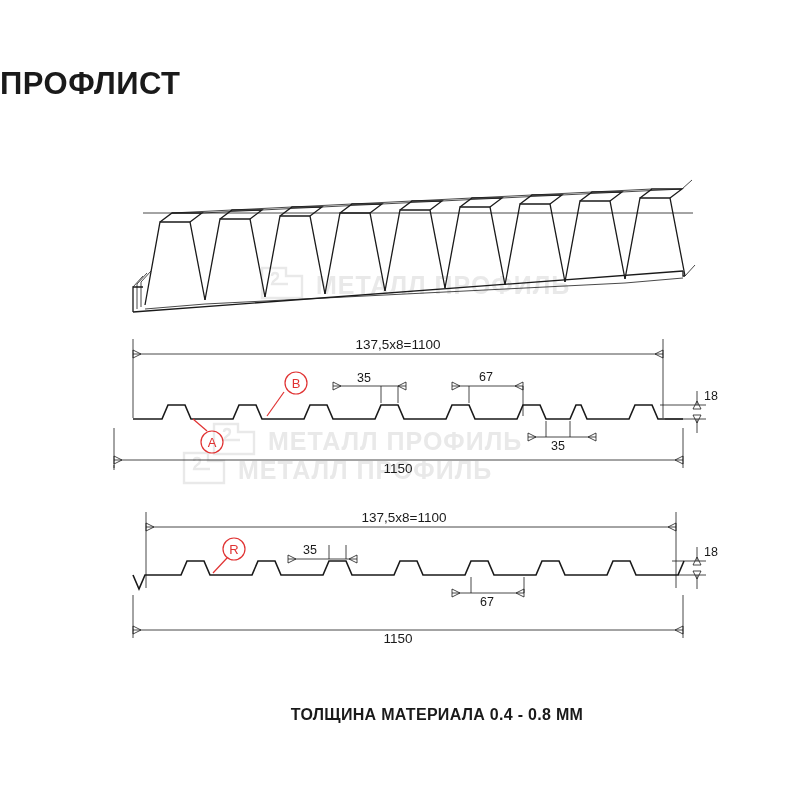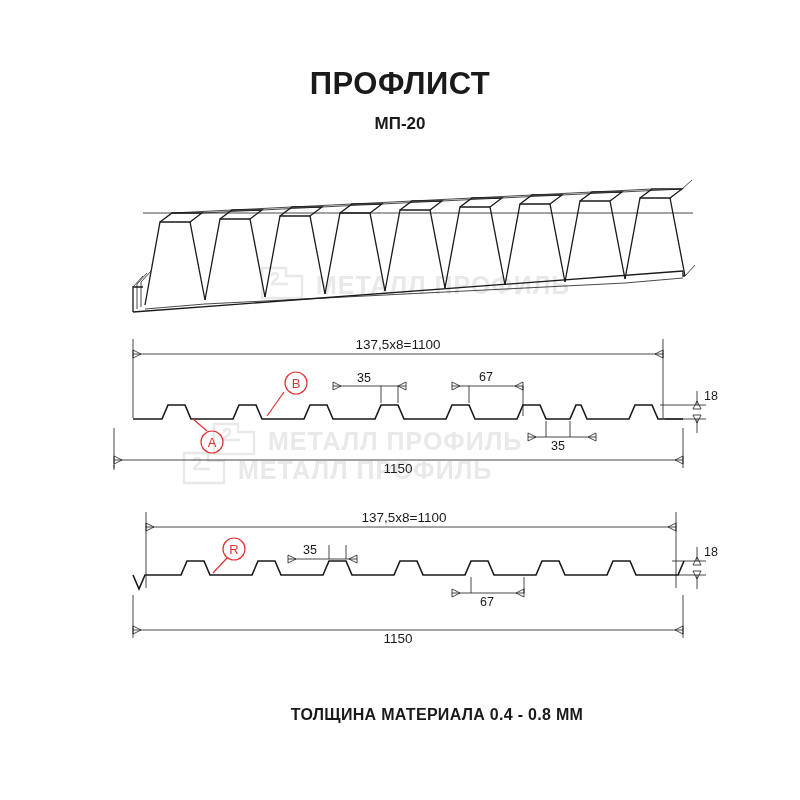--- a/index.html
+++ b/index.html
@@ -19,21 +19,20 @@
     position: absolute;
     left: 0; top: 0;
     width: 800px;
     height: 800px;
   }
   .title {
     position: absolute;
     left: 0;
     top: 66px;
     width: 800px;
-    text-align: center;
     font-size: 31px;
     font-weight: bold;
     letter-spacing: 0.5px;
   }
   .subtitle {
     position: absolute;
     left: 0;
     top: 114px;
     width: 800px;
     text-align: center;
@@ -63,21 +62,20 @@
   .dtxt-b { fill: #1a1a1a; font-size: 13.5px; font-family: "Liberation Sans", sans-serif; text-anchor: middle; }
   .wm-text { font-family: "Liberation Sans", sans-serif; font-weight: bold; font-size: 25px; fill: #e9e9e9; letter-spacing: 1px; }
   .wm-shape { fill: none; stroke: #e9e9e9; stroke-width: 2.4; }
 </style>
 </head>
 <body>
 
 <div class="sheet">
 
   <div class="title">ПРОФЛИСТ</div>
-  <div class="subtitle">МП-20</div>
   <div class="footer">ТОЛЩИНА МАТЕРИАЛА 0.4 - 0.8 ММ</div>
 
   <svg class="sheet" width="800" height="800" viewBox="0 0 800 800">
 
     <g opacity="1">
       <g transform="translate(258,262)">
         <path class="wm-shape" d="M4,36 L4,6 L28,6 L28,14 L44,14 L44,36 Z"></path>
         <path class="wm-shape" d="M14,14 C14,10 20,10 20,14 C20,18 14,18 14,22 L30,22"></path>
         <text class="wm-text" x="58" y="32">МЕТАЛЛ ПРОФИЛЬ</text>
       </g>

